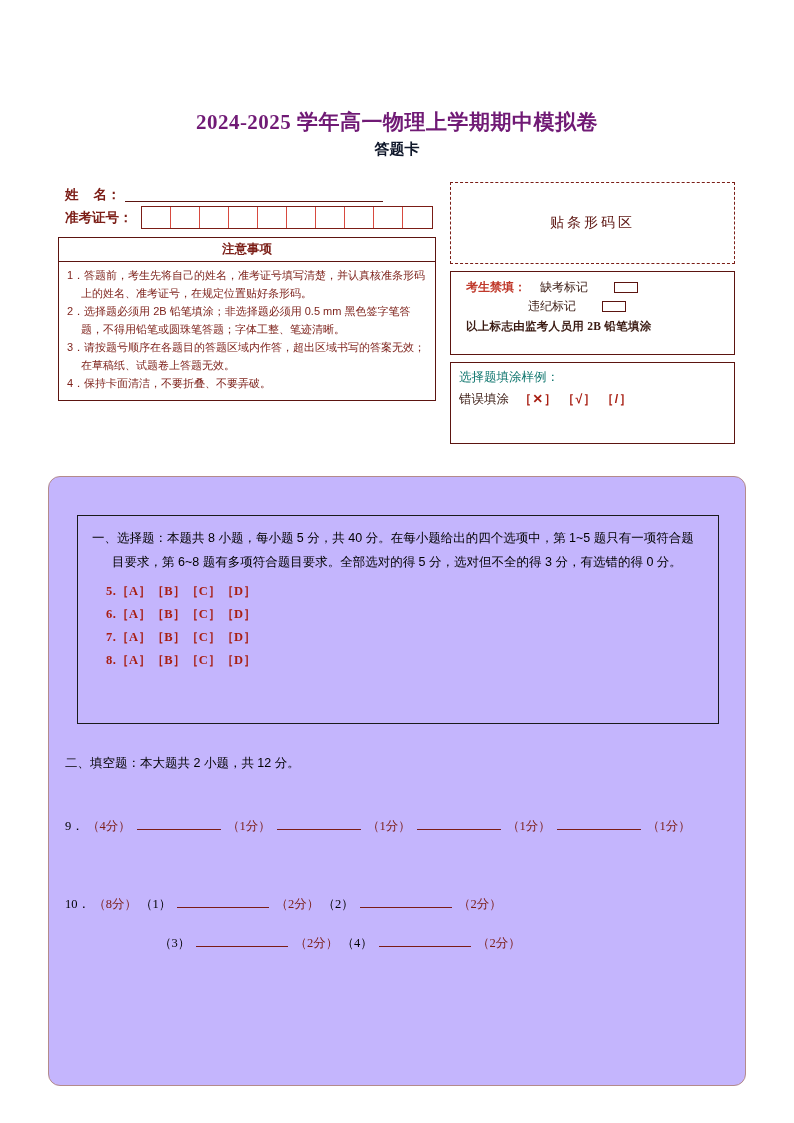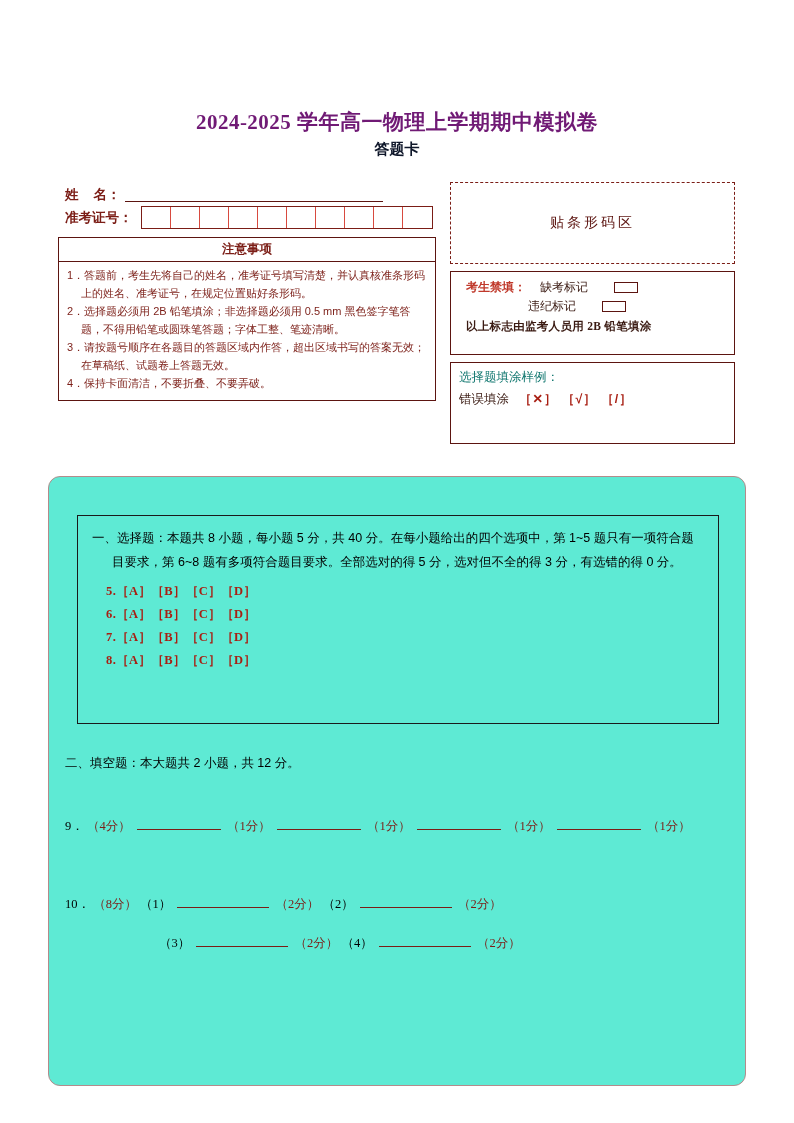--- a/index.html
+++ b/index.html
@@ -193,21 +193,21 @@
   }
 
   
   .answer-area {
     position: absolute;
     left: 48px; top: 476px;
     width: 698px; height: 610px;
     border: 1.1px solid #b48b8b;
     border-radius: 12px;
     box-sizing: border-box;
-    background: #5eead4;
+    background: #c4b5fd;
   }
 
   .choice-box {
     position: absolute;
     left: 28px; top: 38px;
     width: 642px; height: 209px;
     border: 1.3px solid #1a1a1a;
     box-sizing: border-box;
     padding: 10px 14px 0 14px;
   }

